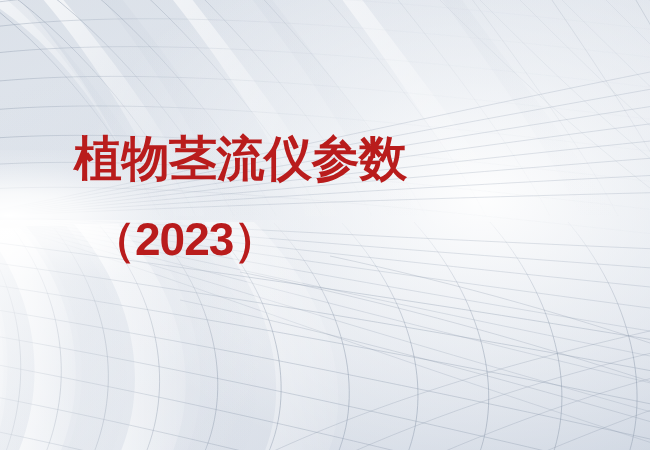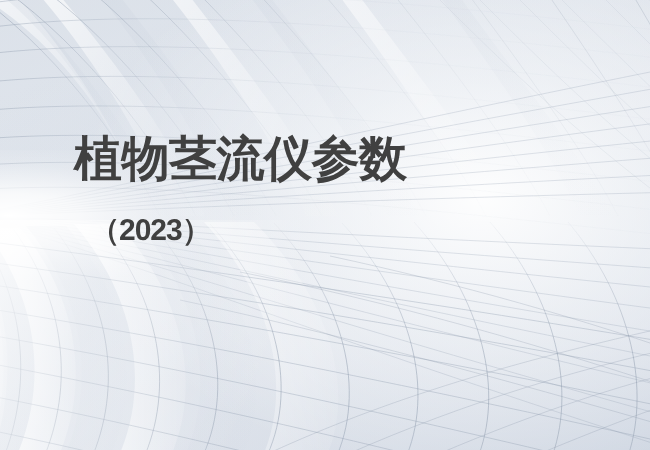--- a/index.html
+++ b/index.html
@@ -33,41 +33,41 @@
   #title-block {
     position: absolute;
     left: 0;
     top: 124px;
     width: 650px;
     z-index: 5;
     pointer-events: none;
   }
 
   .title-line {
-    color: #404040;
+    color: #b91c1c;
     font-weight: bold;
     line-height: 1.0;
     white-space: pre;
     letter-spacing: 0px;
     text-rendering: geometricPrecision;
   }
 
   #title-main {
     position: absolute;
     left: 74px;
     top: 12px;
     font-size: 48px;
     letter-spacing: -0.5px;
   }
 
   #title-sub {
     position: absolute;
     left: 90px;
     top: 92px;
-    font-size: 30px;
+    font-size: 46px;
     letter-spacing: -1px;
   }
 </style>
 </head>
 <body>
 
 <div id="slide">
 
   <svg id="bg-canvas" viewBox="0 0 650 450" preserveAspectRatio="none" xmlns="http://www.w3.org/2000/svg">
     <defs>

